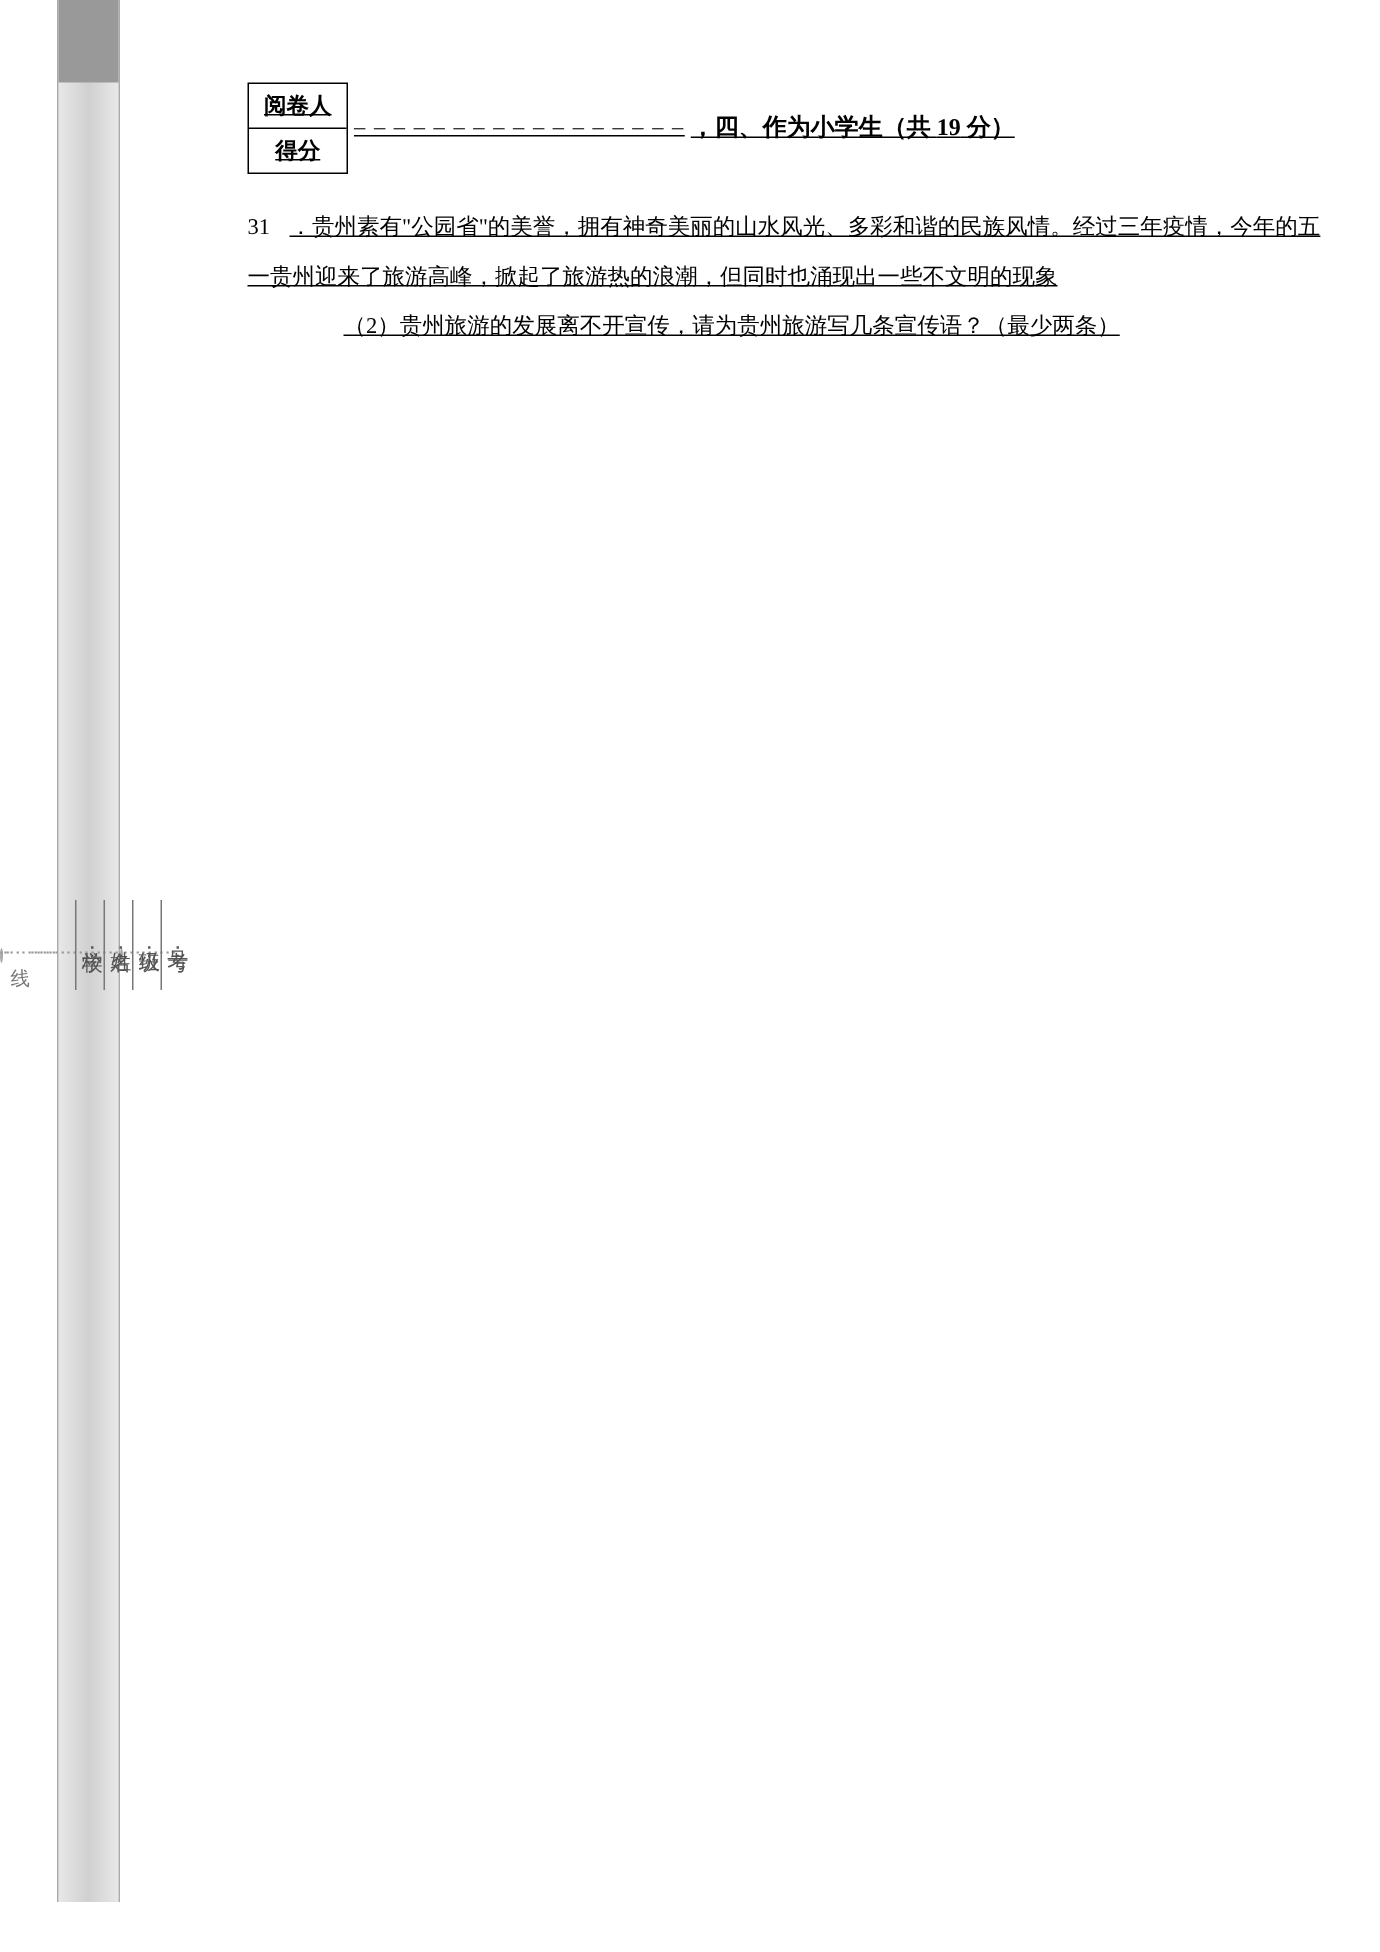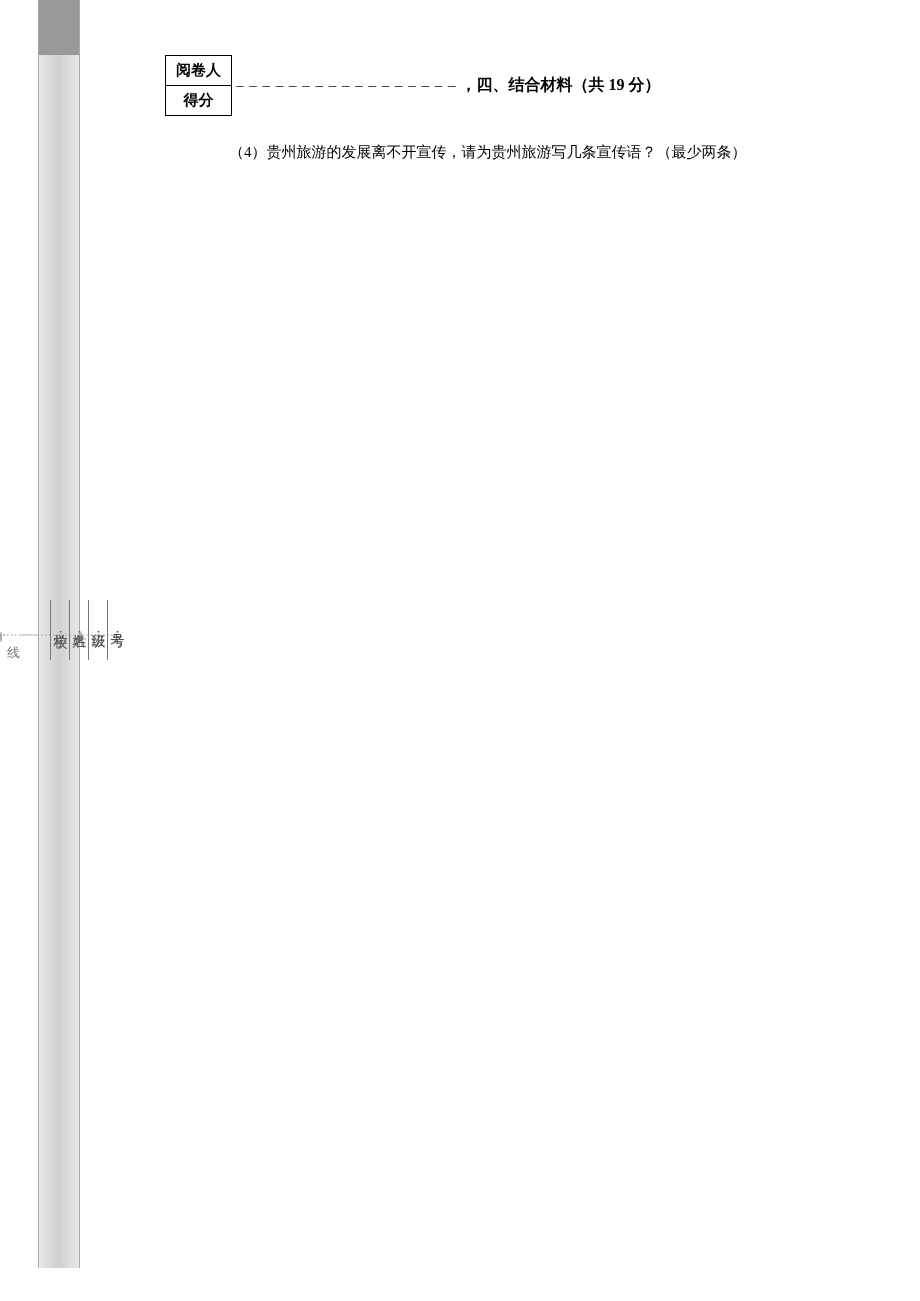--- a/index.html
+++ b/index.html
@@ -79,20 +79,21 @@
     .info-line {
       border-left: 1px solid #777;
       height: 60px;
       display: inline-block;
     }
     .content-area {
       position: absolute;
       left: 165px;
       top: 55px;
       right: 35px;
+      text-decoration: underline;
     }
     .scorer-box {
       border: 1px solid #000;
       display: inline-block;
       vertical-align: middle;
       font-size: 15px;
       font-weight: bold;
     }
     .scorer-box div {
       padding: 5px 10px;
@@ -208,20 +209,23 @@
 </div>
 
 <div class="content-area">
   <div class="section-line">
     <div class="scorer-box">
       <div class="top-cell">阅卷人</div>
       <div>得分</div>
     </div>
     <span class="dashes">– – – – – – – –  – – – – – – – – –</span>
     <span class="section-title">
-      <span>，四、结合材料（共 </span><span>19</span><span> 分）</span>
+      <span>，四、作为小学生（共 </span><span>19</span><span> 分）</span>
     </span>
   </div>
 
   <div class="question-block">
-    <div class="sub-q">（4）贵州旅游的发展离不开宣传，请为贵州旅游写几条宣传语？（最少两条）</div>
+    <div>
+      <span class="q-num">31</span><span>．</span><span>贵州素有"公园省"的美誉，拥有神奇美丽的山水风光、多彩和谐的民族风情。经过三年疫情，今年的五一贵州迎来了旅游高峰，掀起了旅游热的浪潮，但同时也涌现出一些不文明的现象</span>
+    </div>
+    <div class="sub-q">（2）贵州旅游的发展离不开宣传，请为贵州旅游写几条宣传语？（最少两条）</div>
   </div>
 </div>
 
 </body></html>

